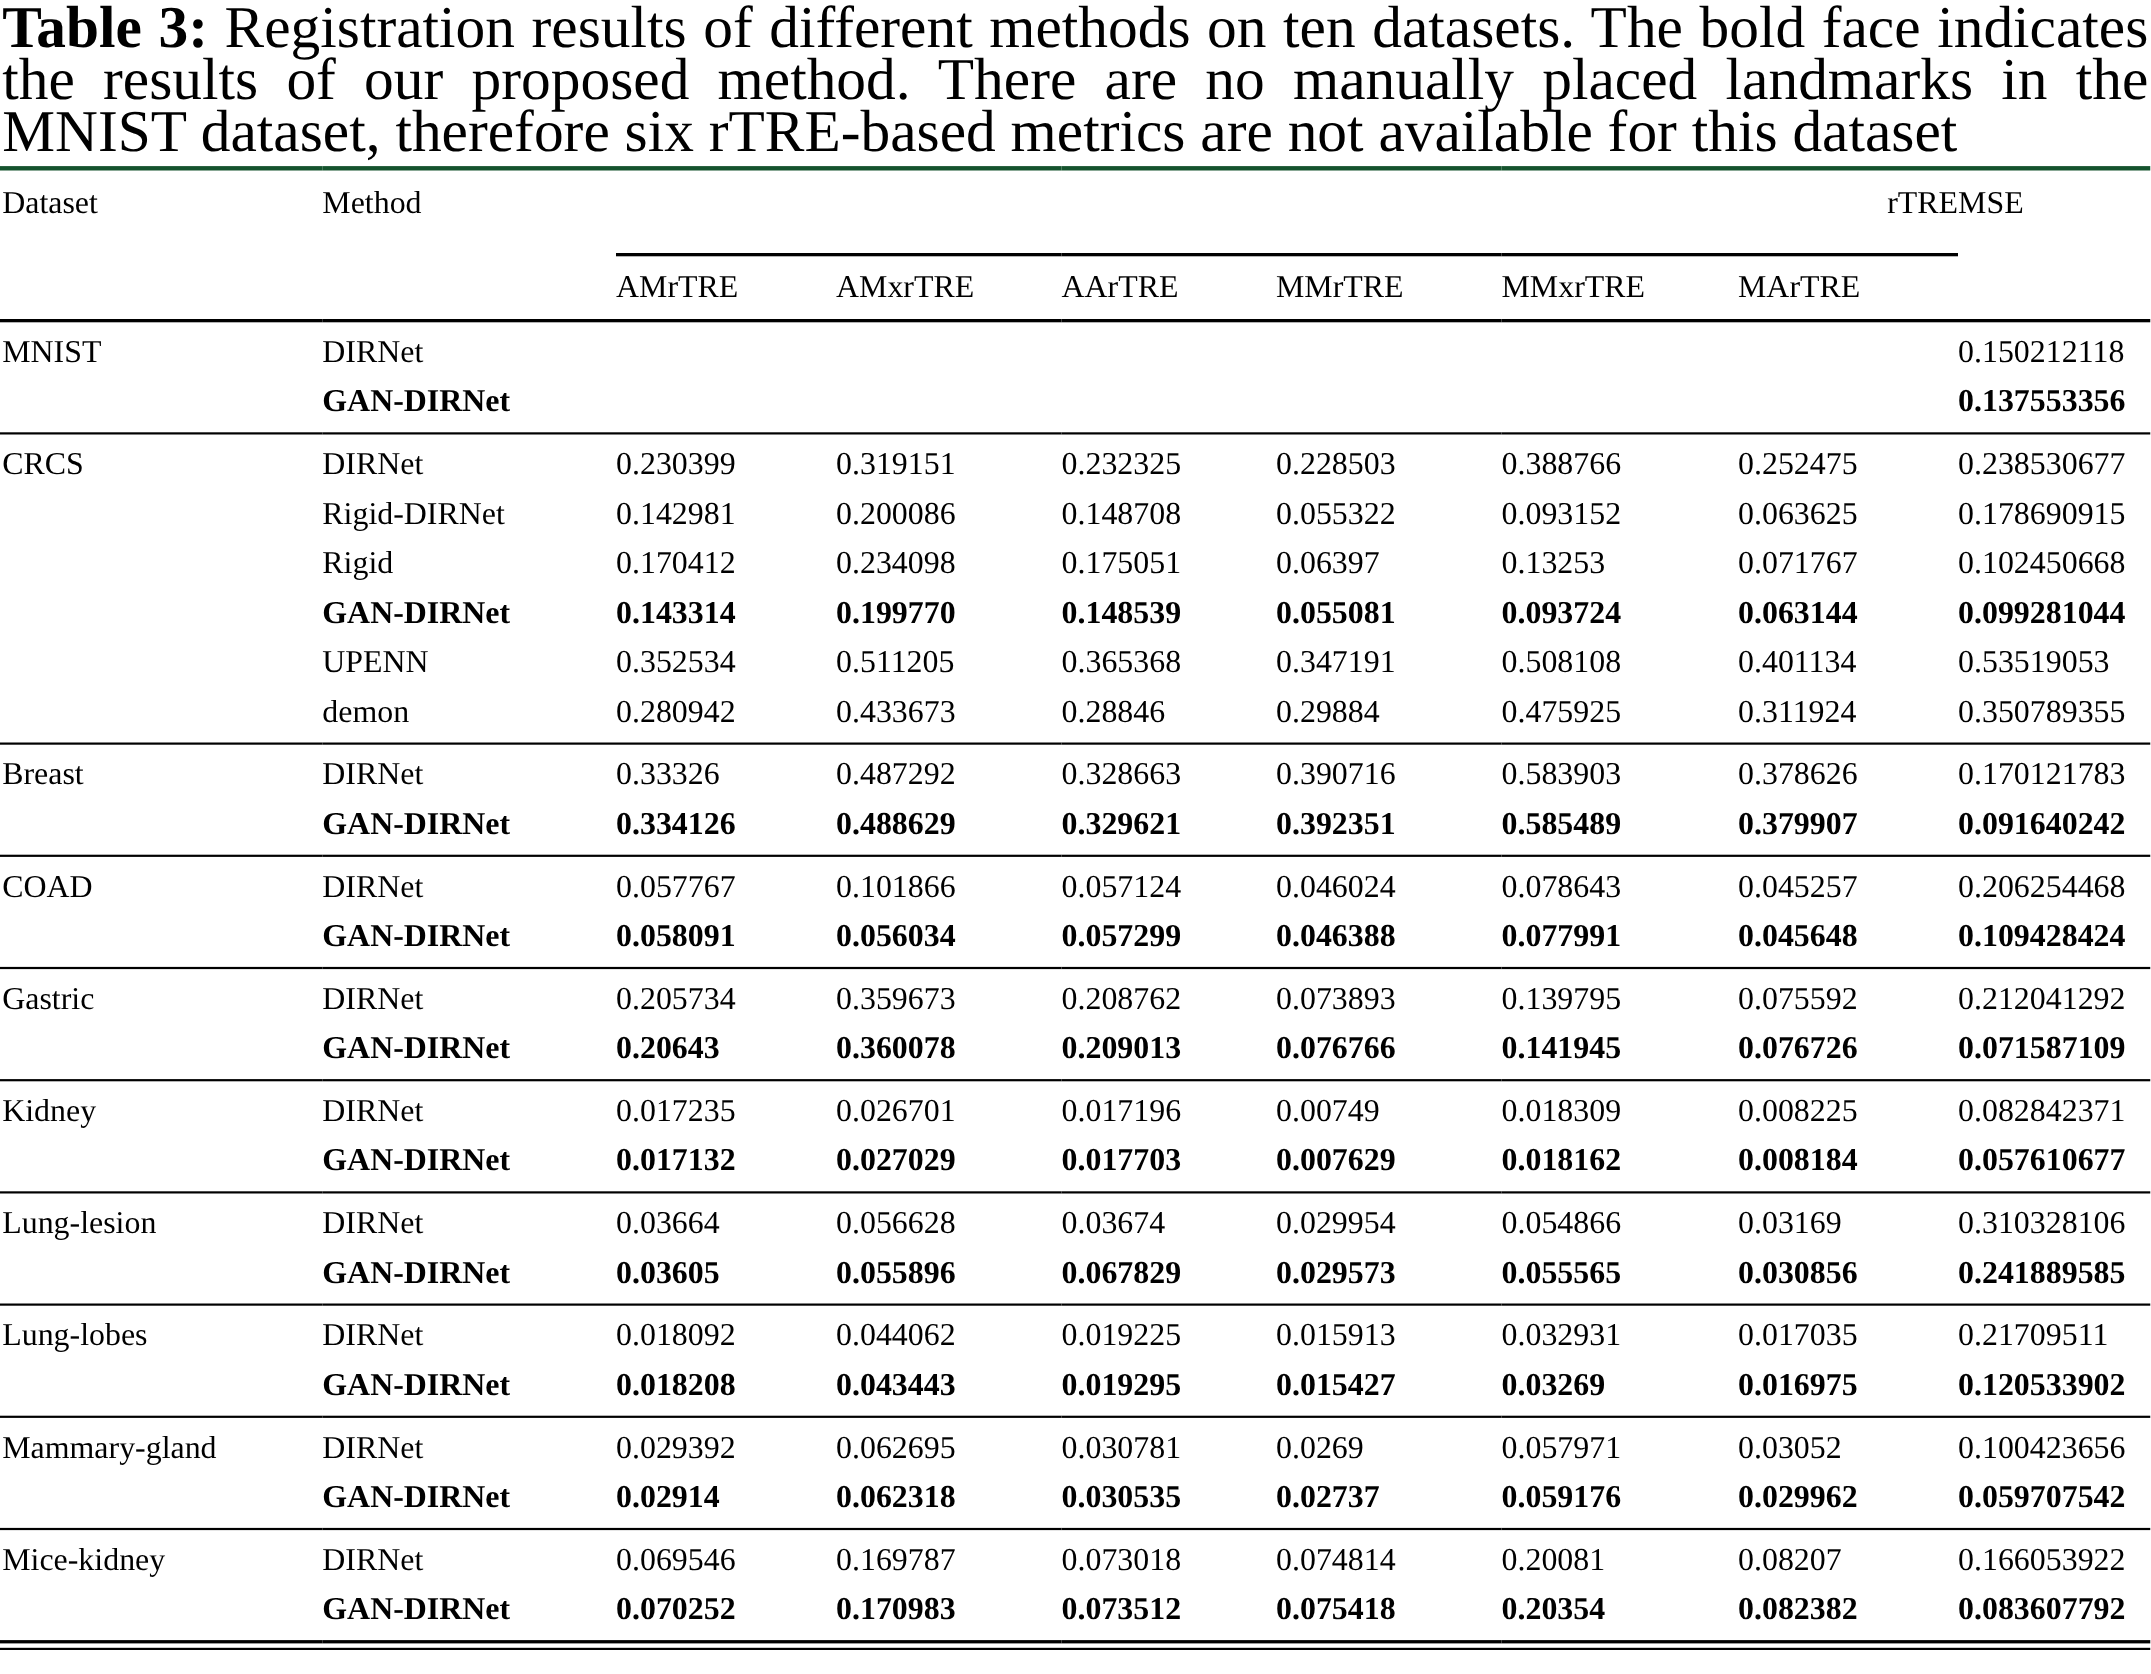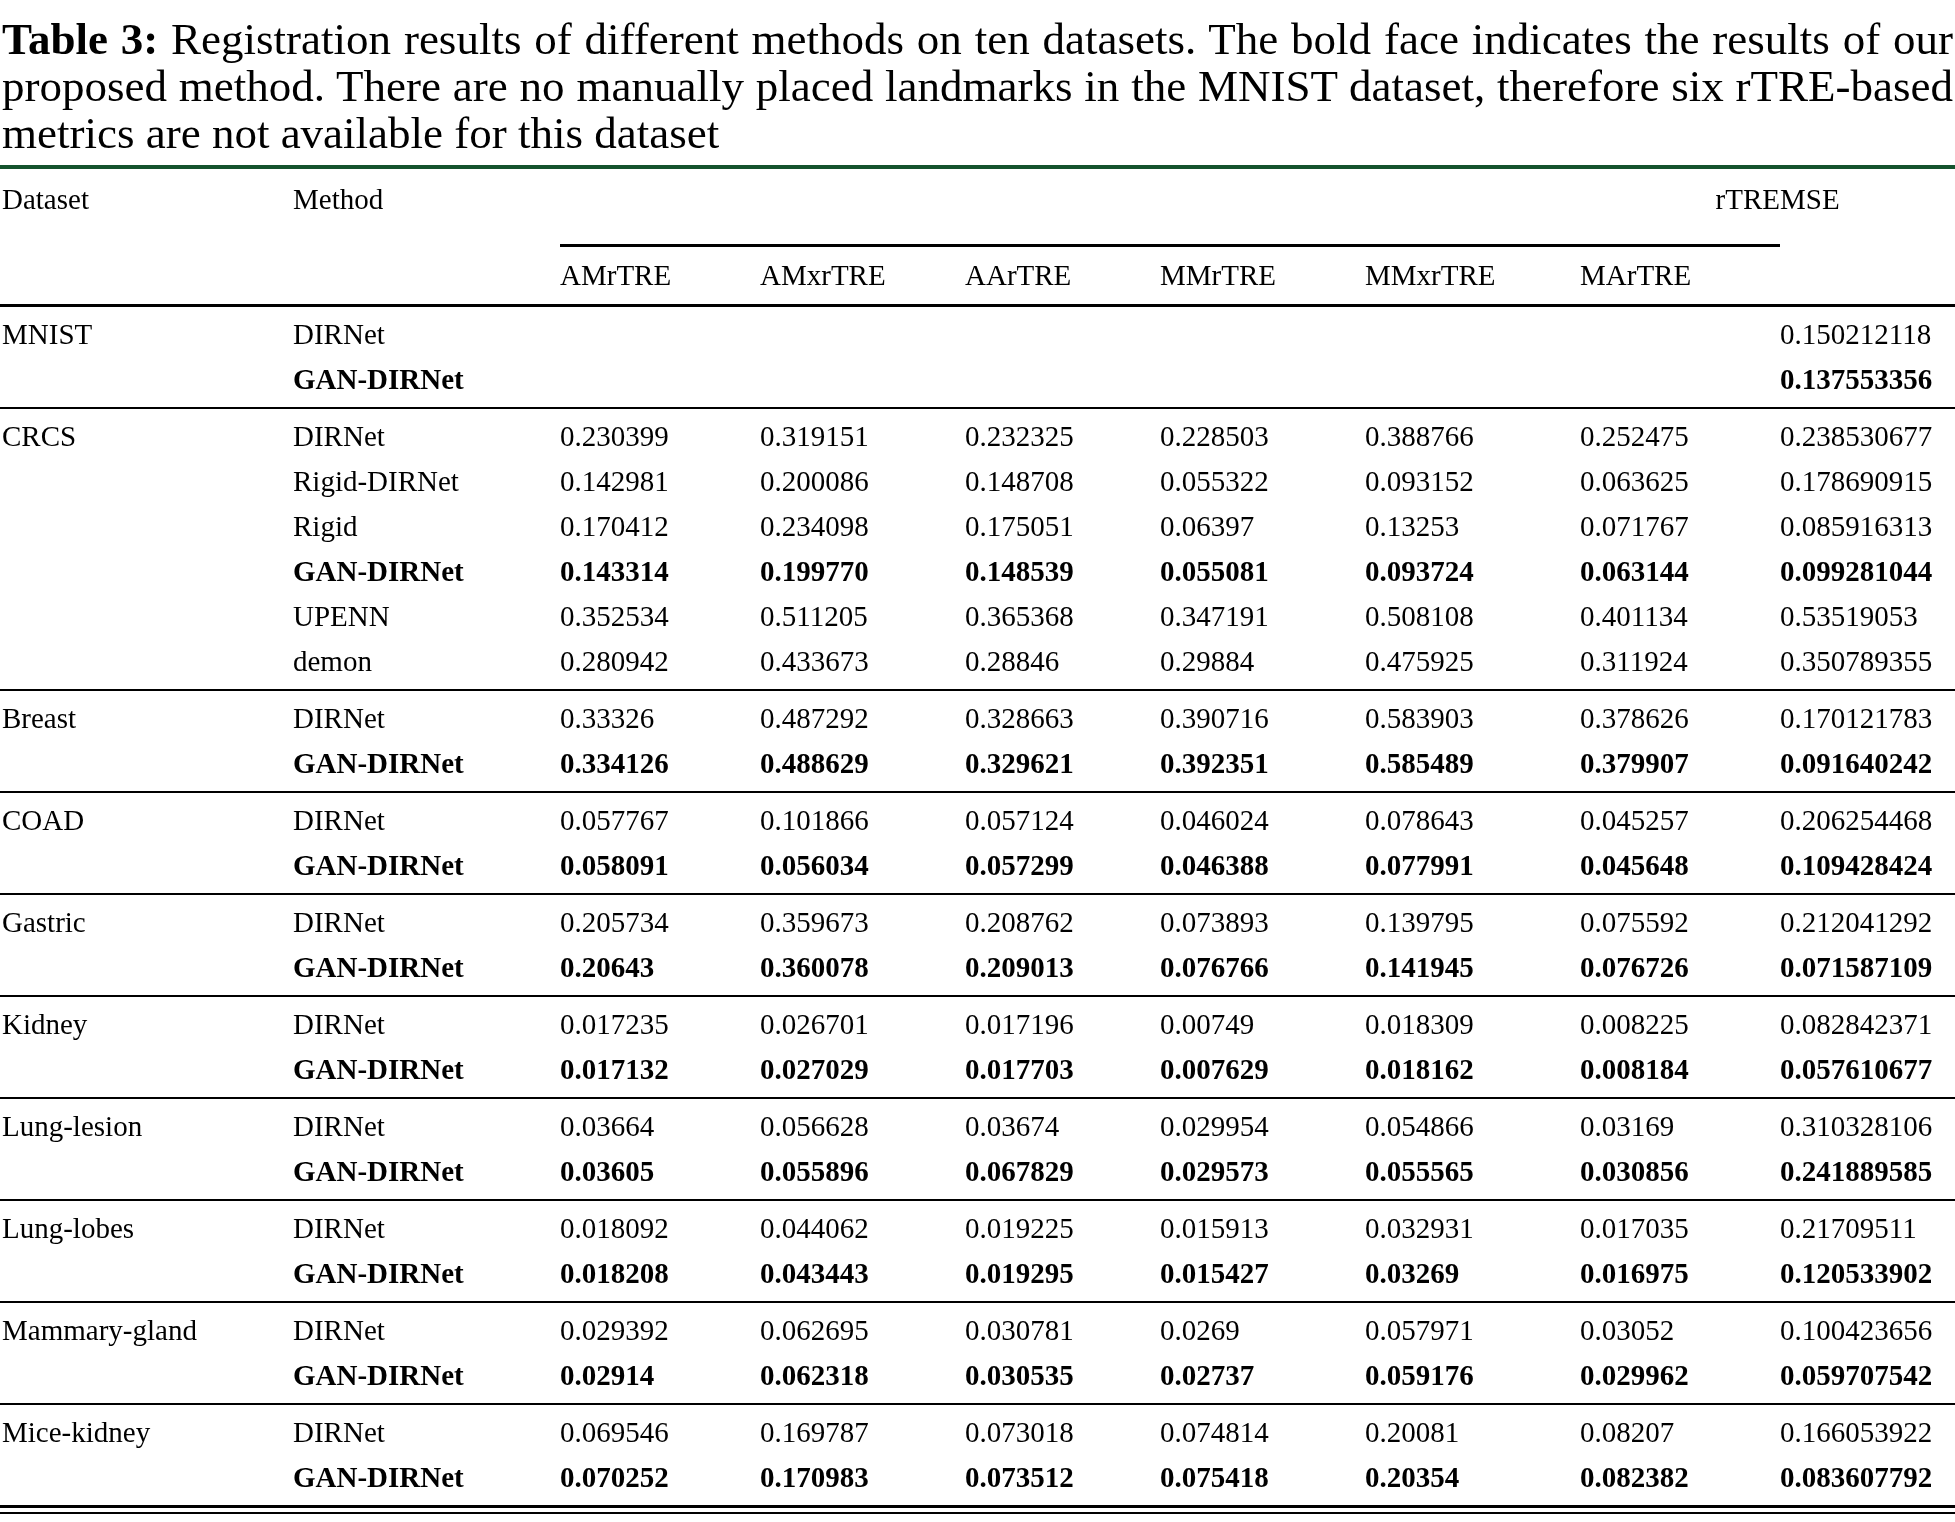--- a/index.html
+++ b/index.html
@@ -5,24 +5,24 @@
   * { margin: 0; padding: 0; box-sizing: border-box; }
   html, body { background: #ffffff; }
   body {
     width: 1955px;
     color: #000000;
     font-family: "Liberation Serif", "DejaVu Serif", serif;
   }
   .page { width: 1955px; background: #ffffff; }
 
   .caption {
-    font-size: 45px;
+    font-size: 54px;
     line-height: 47px;
     text-align: justify;
-    padding: 16px 2px 0 2px;
+    padding: 2px 2px 0 2px;
     margin-bottom: 8px;
     font-family: Liberation Serif, serif;
   }
   .caption-label { font-weight: bold; }
 
   table.results-table {
     width: 1955px;
     table-layout: fixed;
     border-collapse: collapse;
     border-top: 4px solid #14532d;
@@ -149,21 +149,21 @@
         </tr>
         <tr>
           <td class="col-dataset"></td>
           <td class="col-method">Rigid</td>
           <td class="col-value">0.170412</td>
           <td class="col-value">0.234098</td>
           <td class="col-value">0.175051</td>
           <td class="col-value">0.06397</td>
           <td class="col-value">0.13253</td>
           <td class="col-value">0.071767</td>
-          <td class="col-mse">0.085916313</td>
+          <td class="col-mse">0.102450668</td>
         </tr>
         <tr class="bold-row">
           <td class="col-dataset"></td>
           <td class="col-method">GAN-DIRNet</td>
           <td class="col-value">0.143314</td>
           <td class="col-value">0.199770</td>
           <td class="col-value">0.148539</td>
           <td class="col-value">0.055081</td>
           <td class="col-value">0.093724</td>
           <td class="col-value">0.063144</td>

